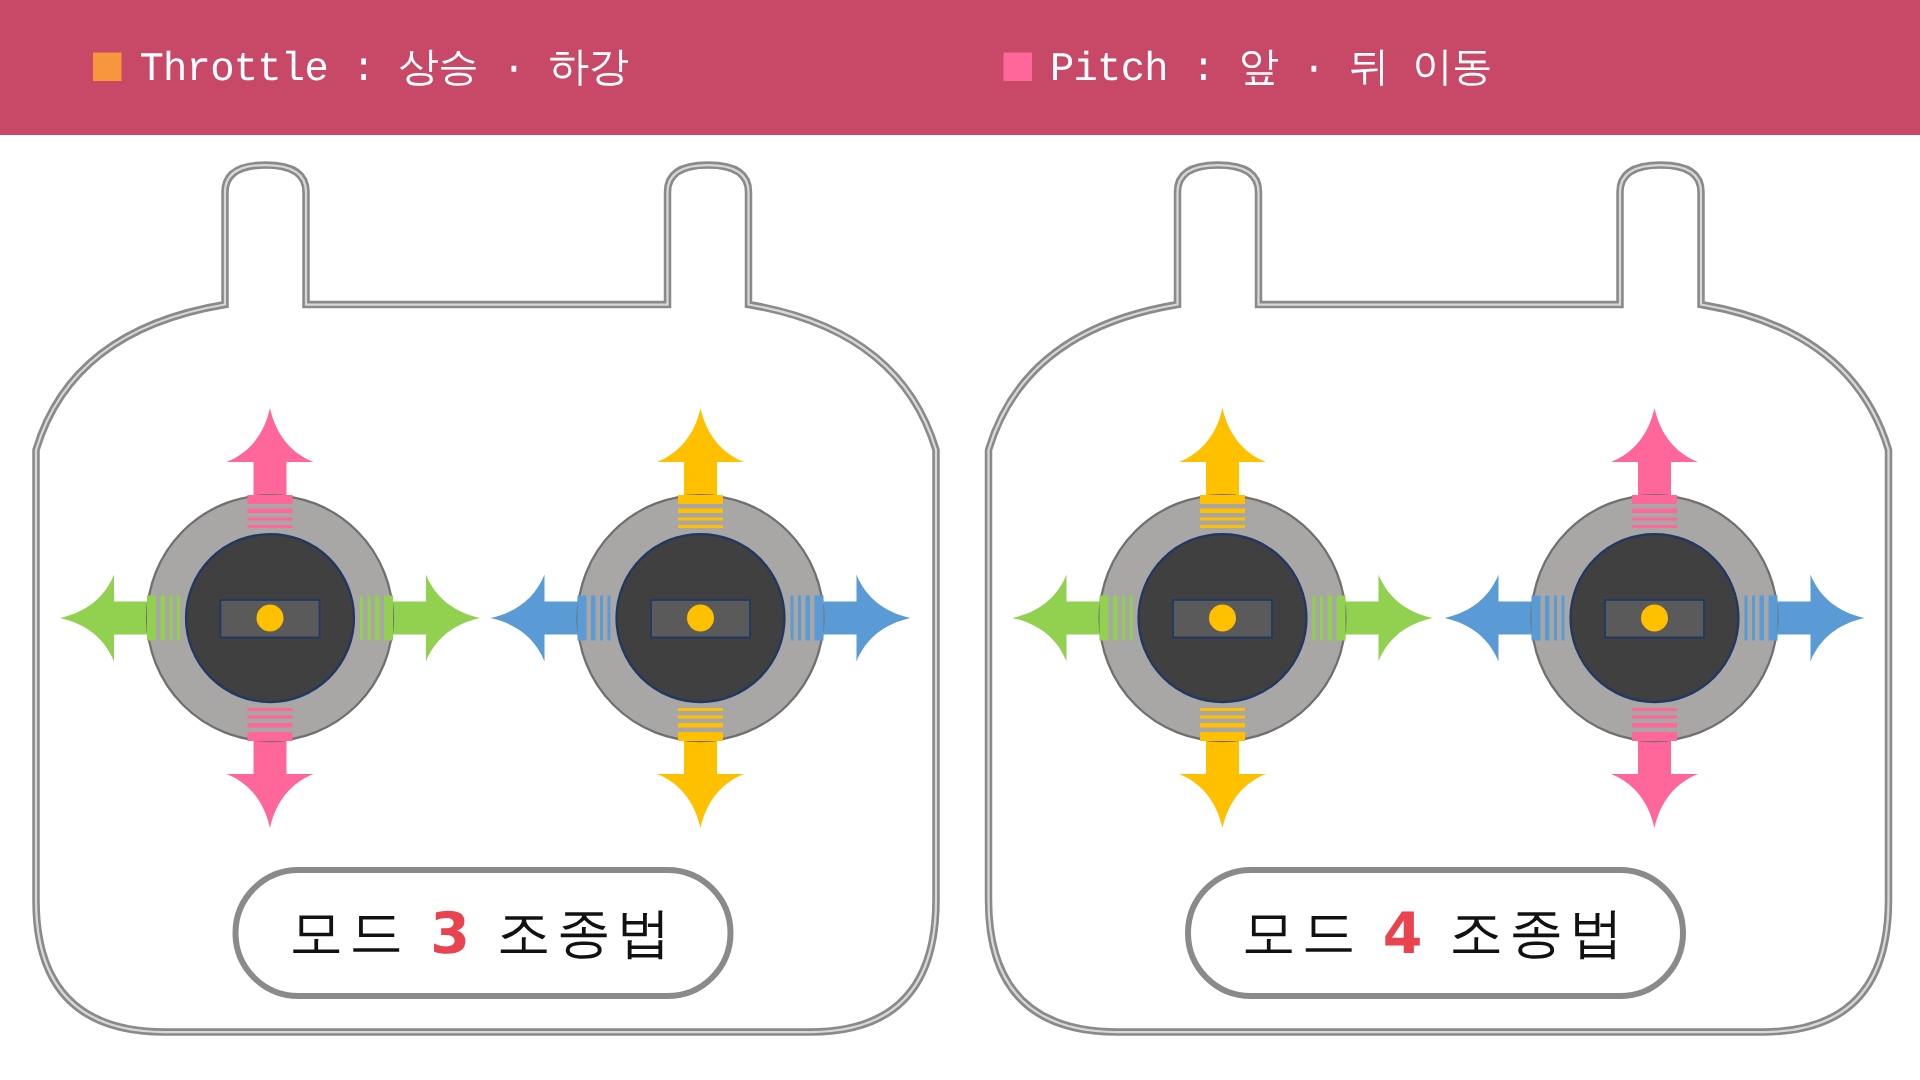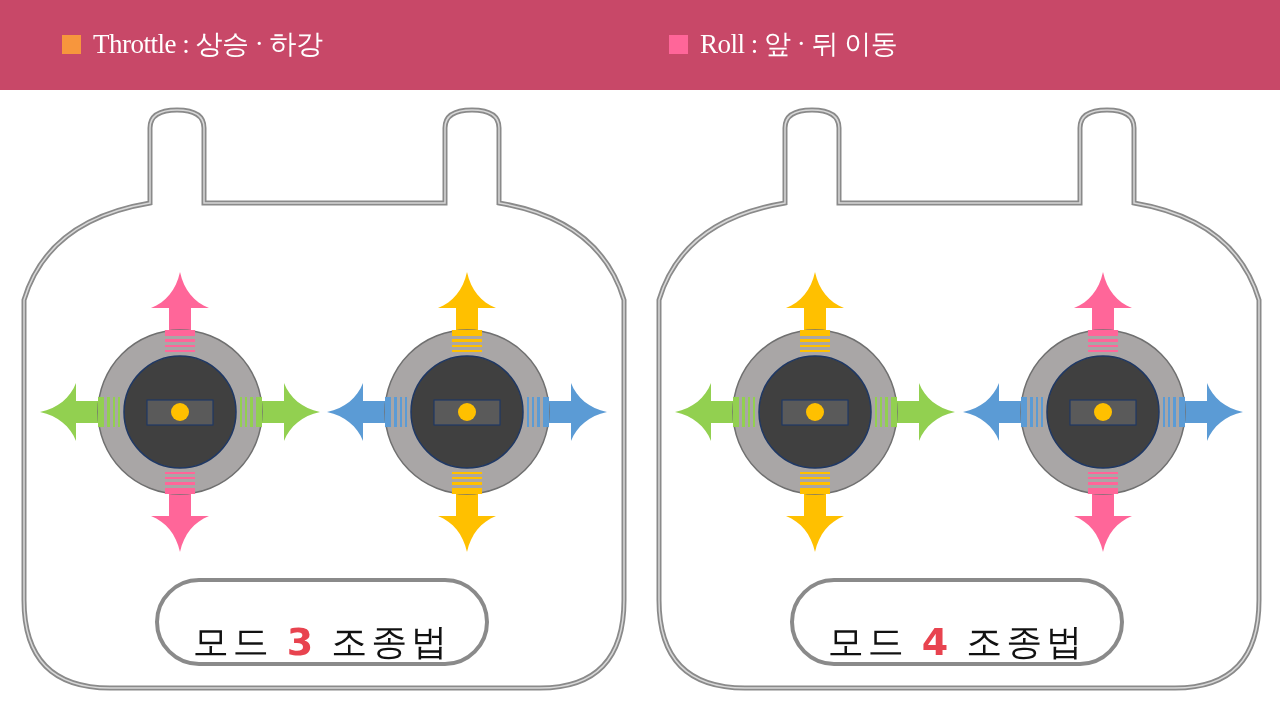--- a/index.html
+++ b/index.html
@@ -1,33 +1,33 @@
 <!DOCTYPE html>
 <html><head>
 <meta charset="utf-8">
 <style>
   html, body { margin:0; padding:0; }
   body { width:1280px; height:720px; background:#ffffff; position:relative; overflow:hidden; font-family:"DejaVu Sans", sans-serif; }
   .header { position:absolute; left:0; top:0; width:1280px; height:90px; background:#c84868; }
-  .legend-item { position:absolute; top:26px; height:36px; display:flex; align-items:center; color:#ffffff; font-size:27px; font-family:Liberation Serif, serif; letter-spacing:-0.5px; white-space:nowrap; }
+  .legend-item { position:absolute; top:26px; height:36px; display:flex; align-items:center; color:#ffffff; font-size:27px; font-family:Liberation Mono, monospace; letter-spacing:-0.5px; white-space:nowrap; }
   .legend-swatch { width:19px; height:19px; margin-right:12px; flex:none; }
-  .mode-label { position:absolute; width:326px; height:80px; display:flex; align-items:center; justify-content:center; font-family:"DejaVu Serif", serif; font-size:36px; color:#111; letter-spacing:4px;margin-top:20px; }
+  .mode-label { position:absolute; width:326px; height:80px; display:flex; align-items:center; justify-content:center; font-family:"DejaVu Serif", serif; font-size:36px; color:#111; letter-spacing:4px; }
   .mode-label .num { color:#e8434f; font-family:"DejaVu Sans", sans-serif; font-weight:bold; margin:0 14px; font-size:38px; }
 </style>
 </head>
 <body>
 
 <div class="header">
   <div class="legend-item" style="left:62px">
     <span class="legend-swatch" style="background:#f7963d"></span>
     <span>Throttle : 상승 · 하강</span>
   </div>
   <div class="legend-item" style="left:669px">
     <span class="legend-swatch" style="background:#ff6699"></span>
-    <span>Roll : 앞 · 뒤 이동</span>
+    <span>Pitch : 앞 · 뒤 이동</span>
   </div>
 </div>
 
 <svg width="1280" height="720" viewBox="0 0 1280 720" style="position:absolute;left:0;top:0">
   <defs>
     <linearGradient id="metal" x1="0" y1="0" x2="0" y2="1">
       <stop offset="0" stop-color="#cfcfcf"></stop>
       <stop offset="0.5" stop-color="#7a7a7a"></stop>
       <stop offset="1" stop-color="#bdbdbd"></stop>
     </linearGradient>

